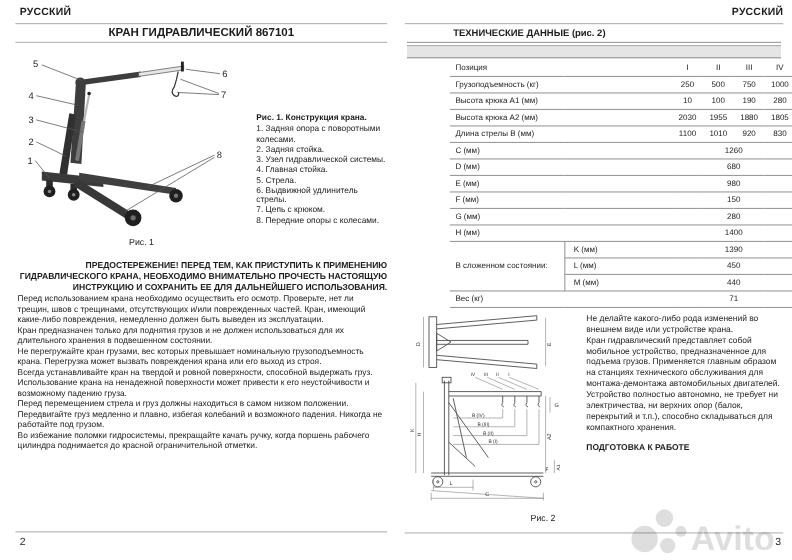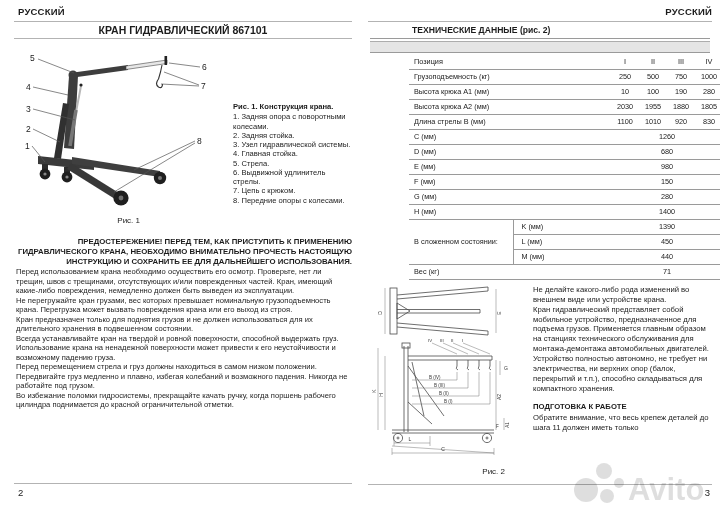--- a/index.html
+++ b/index.html
@@ -114,22 +114,22 @@
   <div>4. Главная стойка.</div>
   <div>5. Стрела.</div>
   <div>6. Выдвижной удлинитель стрелы.</div>
   <div>7. Цепь с крюком.</div>
   <div>8. Передние опоры с колесами.</div>
 </div>
 
 <div class="abs ltext" style="left:16px; top:237px; width:336px;">
   <div class="warn">ПРЕДОСТЕРЕЖЕНИЕ! ПЕРЕД ТЕМ, КАК ПРИСТУПИТЬ К ПРИМЕНЕНИЮ ГИДРАВЛИЧЕСКОГО КРАНА, НЕОБХОДИМО ВНИМАТЕЛЬНО ПРОЧЕСТЬ НАСТОЯЩУЮ ИНСТРУКЦИЮ И СОХРАНИТЬ ЕЕ ДЛЯ ДАЛЬНЕЙШЕГО ИСПОЛЬЗОВАНИЯ.</div>
   <p>Перед использованием крана необходимо осуществить его осмотр. Проверьте, нет ли трещин, швов с трещинами, отсутствующих и/или поврежденных частей. Кран, имеющий какие-либо повреждения, немедленно должен быть выведен из эксплуатации.</p>
+  <p>Кран предназначен только для поднятия грузов и не должен использоваться для их длительного хранения в подвешенном состоянии.</p>
   <p>Не перегружайте кран грузами, вес которых превышает номинальную грузоподъемность крана. Перегрузка может вызвать повреждения крана или его выход из строя.</p>
-  <p>Кран предназначен только для поднятия грузов и не должен использоваться для их длительного хранения в подвешенном состоянии.</p>
   <p>Всегда устанавливайте кран на твердой и ровной поверхности, способной выдержать груз. Использование крана на ненадежной поверхности может привести к его неустойчивости и возможному падению груза.</p>
   <p>Перед перемещением стрела и груз должны находиться в самом низком положении. Передвигайте груз медленно и плавно, избегая колебаний и возможного падения. Никогда не работайте под грузом.</p>
   <p>Во избежание поломки гидросистемы, прекращайте качать ручку, когда поршень рабочего цилиндра поднимается до красной ограничительной отметки.</p>
 </div>
 
 <div class="hrule" style="left:14px; top:483px; width:338px;"></div>
 <div class="abs pgnum" style="left:18px; top:487px;">2</div>
 
 <div class="abs hd" style="left:368px; top:6px; width:344px; text-align:right;">РУССКИЙ</div>
 <div class="hrule" style="left:368px; top:21px; width:344px;"></div>
@@ -333,21 +333,20 @@
     <text x="79" y="60" font-size="4.3">II</text>
     <text x="90" y="60" font-size="4.3">I</text>
   </g>
 </svg>
 <div class="abs cap" style="left:395px; top:467px; width:110px;">Рис. 2</div>
 
 <div class="abs rtext" style="left:533px; top:285px; width:180px;">
   <p>Не делайте какого-либо рода изменений во внешнем виде или устройстве крана.</p>
   <p>Кран гидравлический представляет собой мобильное устройство, предназначенное для подъема грузов. Применяется главным образом на станциях технического обслуживания для монтажа-демонтажа автомобильных двигателей. Устройство полностью автономно, не требует ни электричества, ни верхних опор (балок, перекрытий и т.п.), способно складываться для компактного хранения.</p>
   <div class="rhead">ПОДГОТОВКА К РАБОТЕ</div>
-  <p>Обратите внимание, что весь крепеж деталей до шага 11 должен иметь только</p>
 </div>
 
 <div class="hrule" style="left:368px; top:484px; width:344px;"></div>
 
 <svg class="abs wm" style="left:572px; top:458px;" width="148" height="51" viewBox="0 0 148 51">
   <g fill="rgba(0,0,0,0.13)">
     <circle cx="14" cy="32" r="12"></circle>
     <circle cx="32" cy="13" r="8"></circle>
     <circle cx="35" cy="38" r="7"></circle>
     <circle cx="47" cy="25" r="5"></circle>

